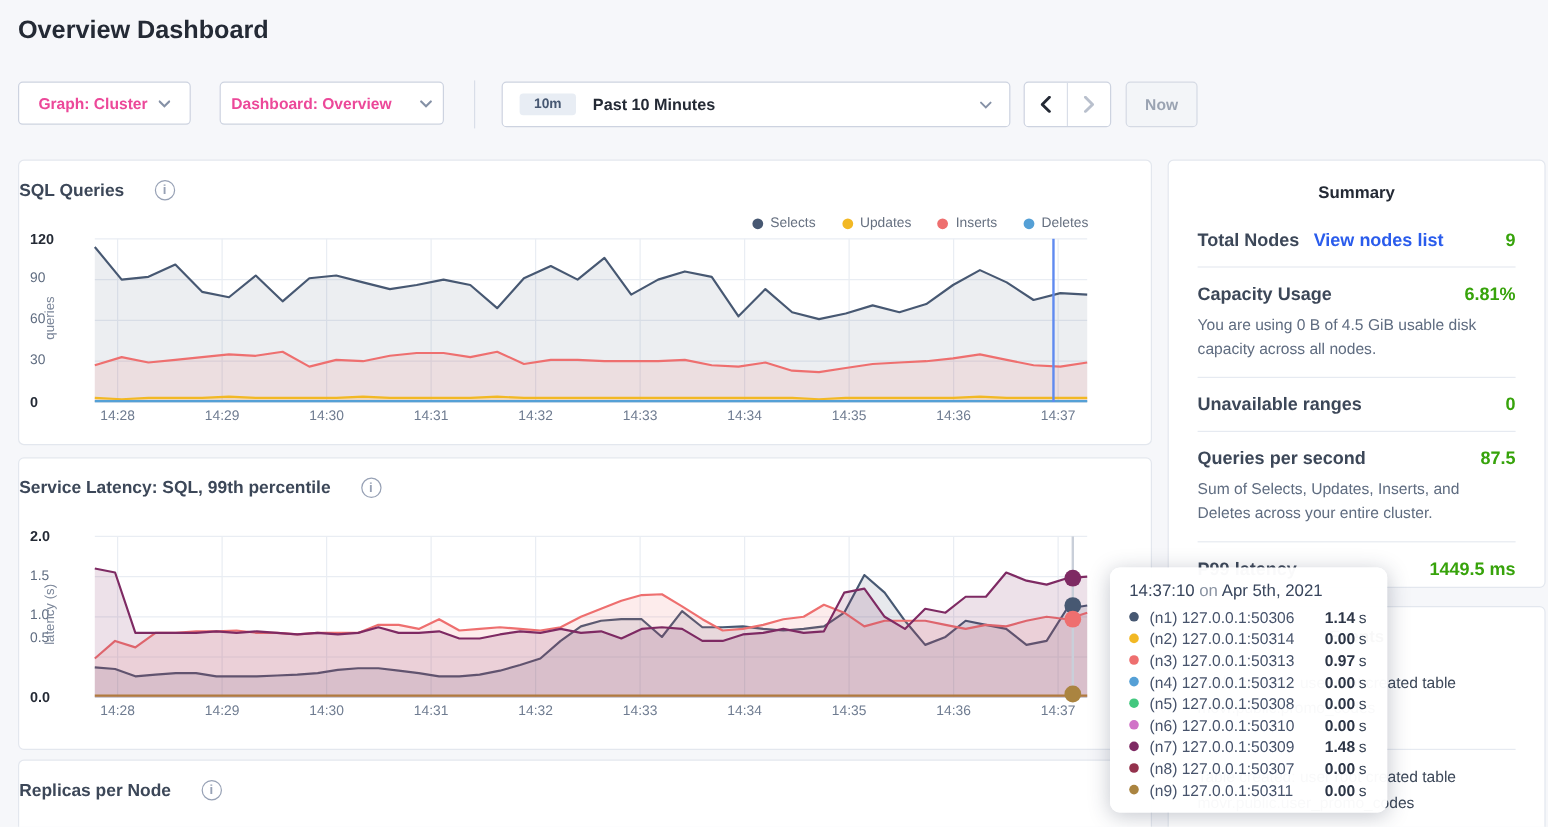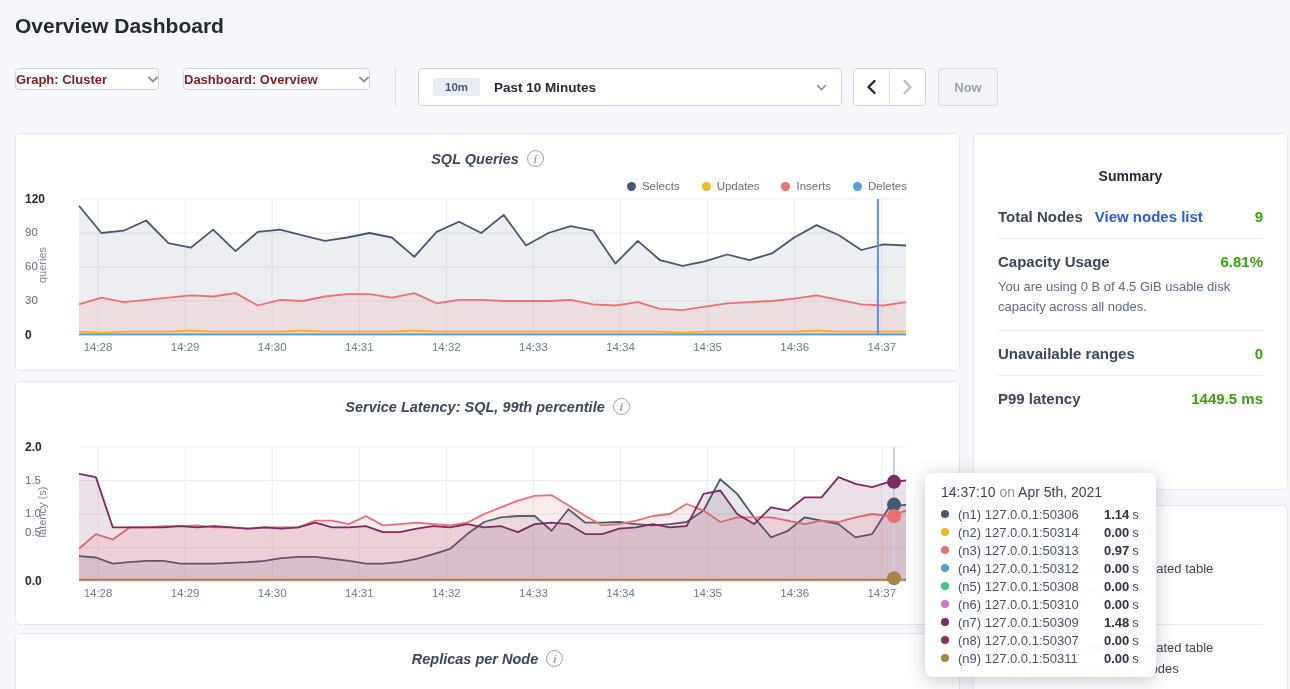--- a/index.html
+++ b/index.html
@@ -2,22 +2,22 @@
 <html><head>
 <meta charset="utf-8">
 <style>
   * { margin:0; padding:0; box-sizing:border-box; }
   html,body { width:1290px; height:689px; overflow:hidden; }
   body { background:#f6f7fa; font-family:"Liberation Sans", sans-serif; color:#3c4758; position:relative; }
 
   .page-title { position:absolute; left:15px; top:14px; font-size:21px; font-weight:600; color:#242a35; }
 
   
-  .btn { position:absolute; top:68px; height:22px; background:#fff; border:1px solid #cdd3e0; border-radius:4px;
-         display:flex; align-items:center; justify-content:space-between; gap:9px; font-size:13px; font-weight:700; color:#7f1d1d; cursor:pointer; }
+  .btn { position:absolute; top:68px; height:36px; background:#fff; border:1px solid #cdd3e0; border-radius:4px;
+         display:flex; align-items:center; justify-content:center; gap:9px; font-size:13px; font-weight:700; color:#ec4899; cursor:pointer; }
   .chev { color:#8591a6; display:flex; }
   .divider-v { position:absolute; left:395px; top:67px; width:1px; height:40px; background:#d9dee8; }
 
   .timebox { position:absolute; left:418px; top:68px; width:424px; height:38px; background:#fff; border:1px solid #cdd3e0;
              border-radius:4px; display:flex; align-items:center; padding:0 14px; cursor:pointer; }
   .time-badge { background:#e8edf4; border-radius:3px; font-size:11.5px; font-weight:700; color:#475872; padding:3px 12px; margin-right:14px; }
   .time-label { font-size:13.5px; font-weight:700; color:#242a35; }
   .timebox .chev { margin-left:auto; }
 
   .arrow-group { position:absolute; left:853px; top:68px; width:73px; height:38px; background:#fff; border:1px solid #cdd3e0; border-radius:4px; display:flex; }
@@ -28,39 +28,39 @@
              border-radius:4px; display:flex; align-items:center; justify-content:center; font-size:13px; font-weight:700; color:#9aa3b2; }
 
   
   .card { position:absolute; background:#fff; border:1px solid #e3e7ee; border-radius:5px; }
   #sql-card      { left:15px; top:133px; width:945px; height:238px; }
   #latency-card  { left:15px; top:381px; width:945px; height:244px; }
   #replicas-card { left:15px; top:633px; width:945px; height:120px; }
   #summary-card  { left:973px; top:133px; width:315px; height:357px; }
   #events-card   { left:973px; top:505px; width:315px; height:230px; }
 
-  .card-title-row { display:flex; justify-content:center; align-items:center; gap:8px; padding-top:16px;font-style:italic; }
+  .card-title-row { display:flex; justify-content:flex-start; align-items:center; gap:25px; padding-top:16px; }
   .card-title { font-size:14.5px; font-weight:700; color:#3c4758; }
   .info-icon { width:17px; height:17px; border:1.5px solid #97a1b5; border-radius:50%; color:#97a1b5;
                font-size:11px; font-weight:700; display:flex; align-items:center; justify-content:center; cursor:pointer; }
 
   
   .plot-svg { position:absolute; overflow:visible; }
   .ytick { position:absolute; width:46px; text-align:left; font-size:11.5px; color:#5f6c80; }
   .ytick.bold { font-weight:700; color:#242a35; font-size:12px; }
   .xtick { position:absolute; width:48px; text-align:center; font-size:11.5px; color:#6e7b90; }
   .axis-label { position:absolute; font-size:11px; color:#7b8699; transform:rotate(-90deg); transform-origin:center; white-space:nowrap; }
 
   .legend { position:absolute; right:52px; top:46px; display:flex; gap:22px; }
   .legend-item { display:flex; align-items:center; gap:6px; font-size:11.5px; color:#667080; cursor:pointer; }
   .dot { width:9px; height:9px; border-radius:50%; flex:none; }
 
   
   #summary-card { padding:14px 24px 0; }
-  .summary-title { text-align:center; font-size:14px; font-weight:700; color:#242a35; margin:20px 0 10px; }
+  .summary-title { text-align:center; font-size:14px; font-weight:700; color:#242a35; margin:4px 0 10px; }
   .srow { padding:14px 0 13px; border-bottom:1px solid #e6eaf1; }
   .srow:last-child { border-bottom:none; }
   .srow-head { display:flex; align-items:baseline; }
   .srow-label { font-size:15px; font-weight:700; color:#3c4758; }
   .srow-link { font-size:15px; font-weight:700; color:#2a5cec; margin-left:12px; cursor:pointer; text-decoration:none; }
   .srow-value { margin-left:auto; font-size:15px; font-weight:700; color:#37a30b; }
   .srow-sub { margin-top:7px; font-size:13px; line-height:20px; color:#5f6c80; }
 
   
   #events-card { padding:12px 24px 0; }
@@ -273,20 +273,27 @@
         <div class="srow-sub">You are using 0 B of 4.5 GiB usable disk capacity across all nodes.</div>
       </div>
       <div class="srow">
         <div class="srow-head">
           <span class="srow-label">Unavailable ranges</span>
           <span class="srow-value">0</span>
         </div>
       </div>
       <div class="srow">
         <div class="srow-head">
+          <span class="srow-label">Queries per second</span>
+          <span class="srow-value">87.5</span>
+        </div>
+        <div class="srow-sub">Sum of Selects, Updates, Inserts, and Deletes across your entire cluster.</div>
+      </div>
+      <div class="srow">
+        <div class="srow-head">
           <span class="srow-label">P99 latency</span>
           <span class="srow-value">1449.5 ms</span>
         </div>
       </div>
     </div>
 </div>
 
 <div class="card" id="events-card">
   <div class="events-title">Events</div>
   <div id="events-items">

